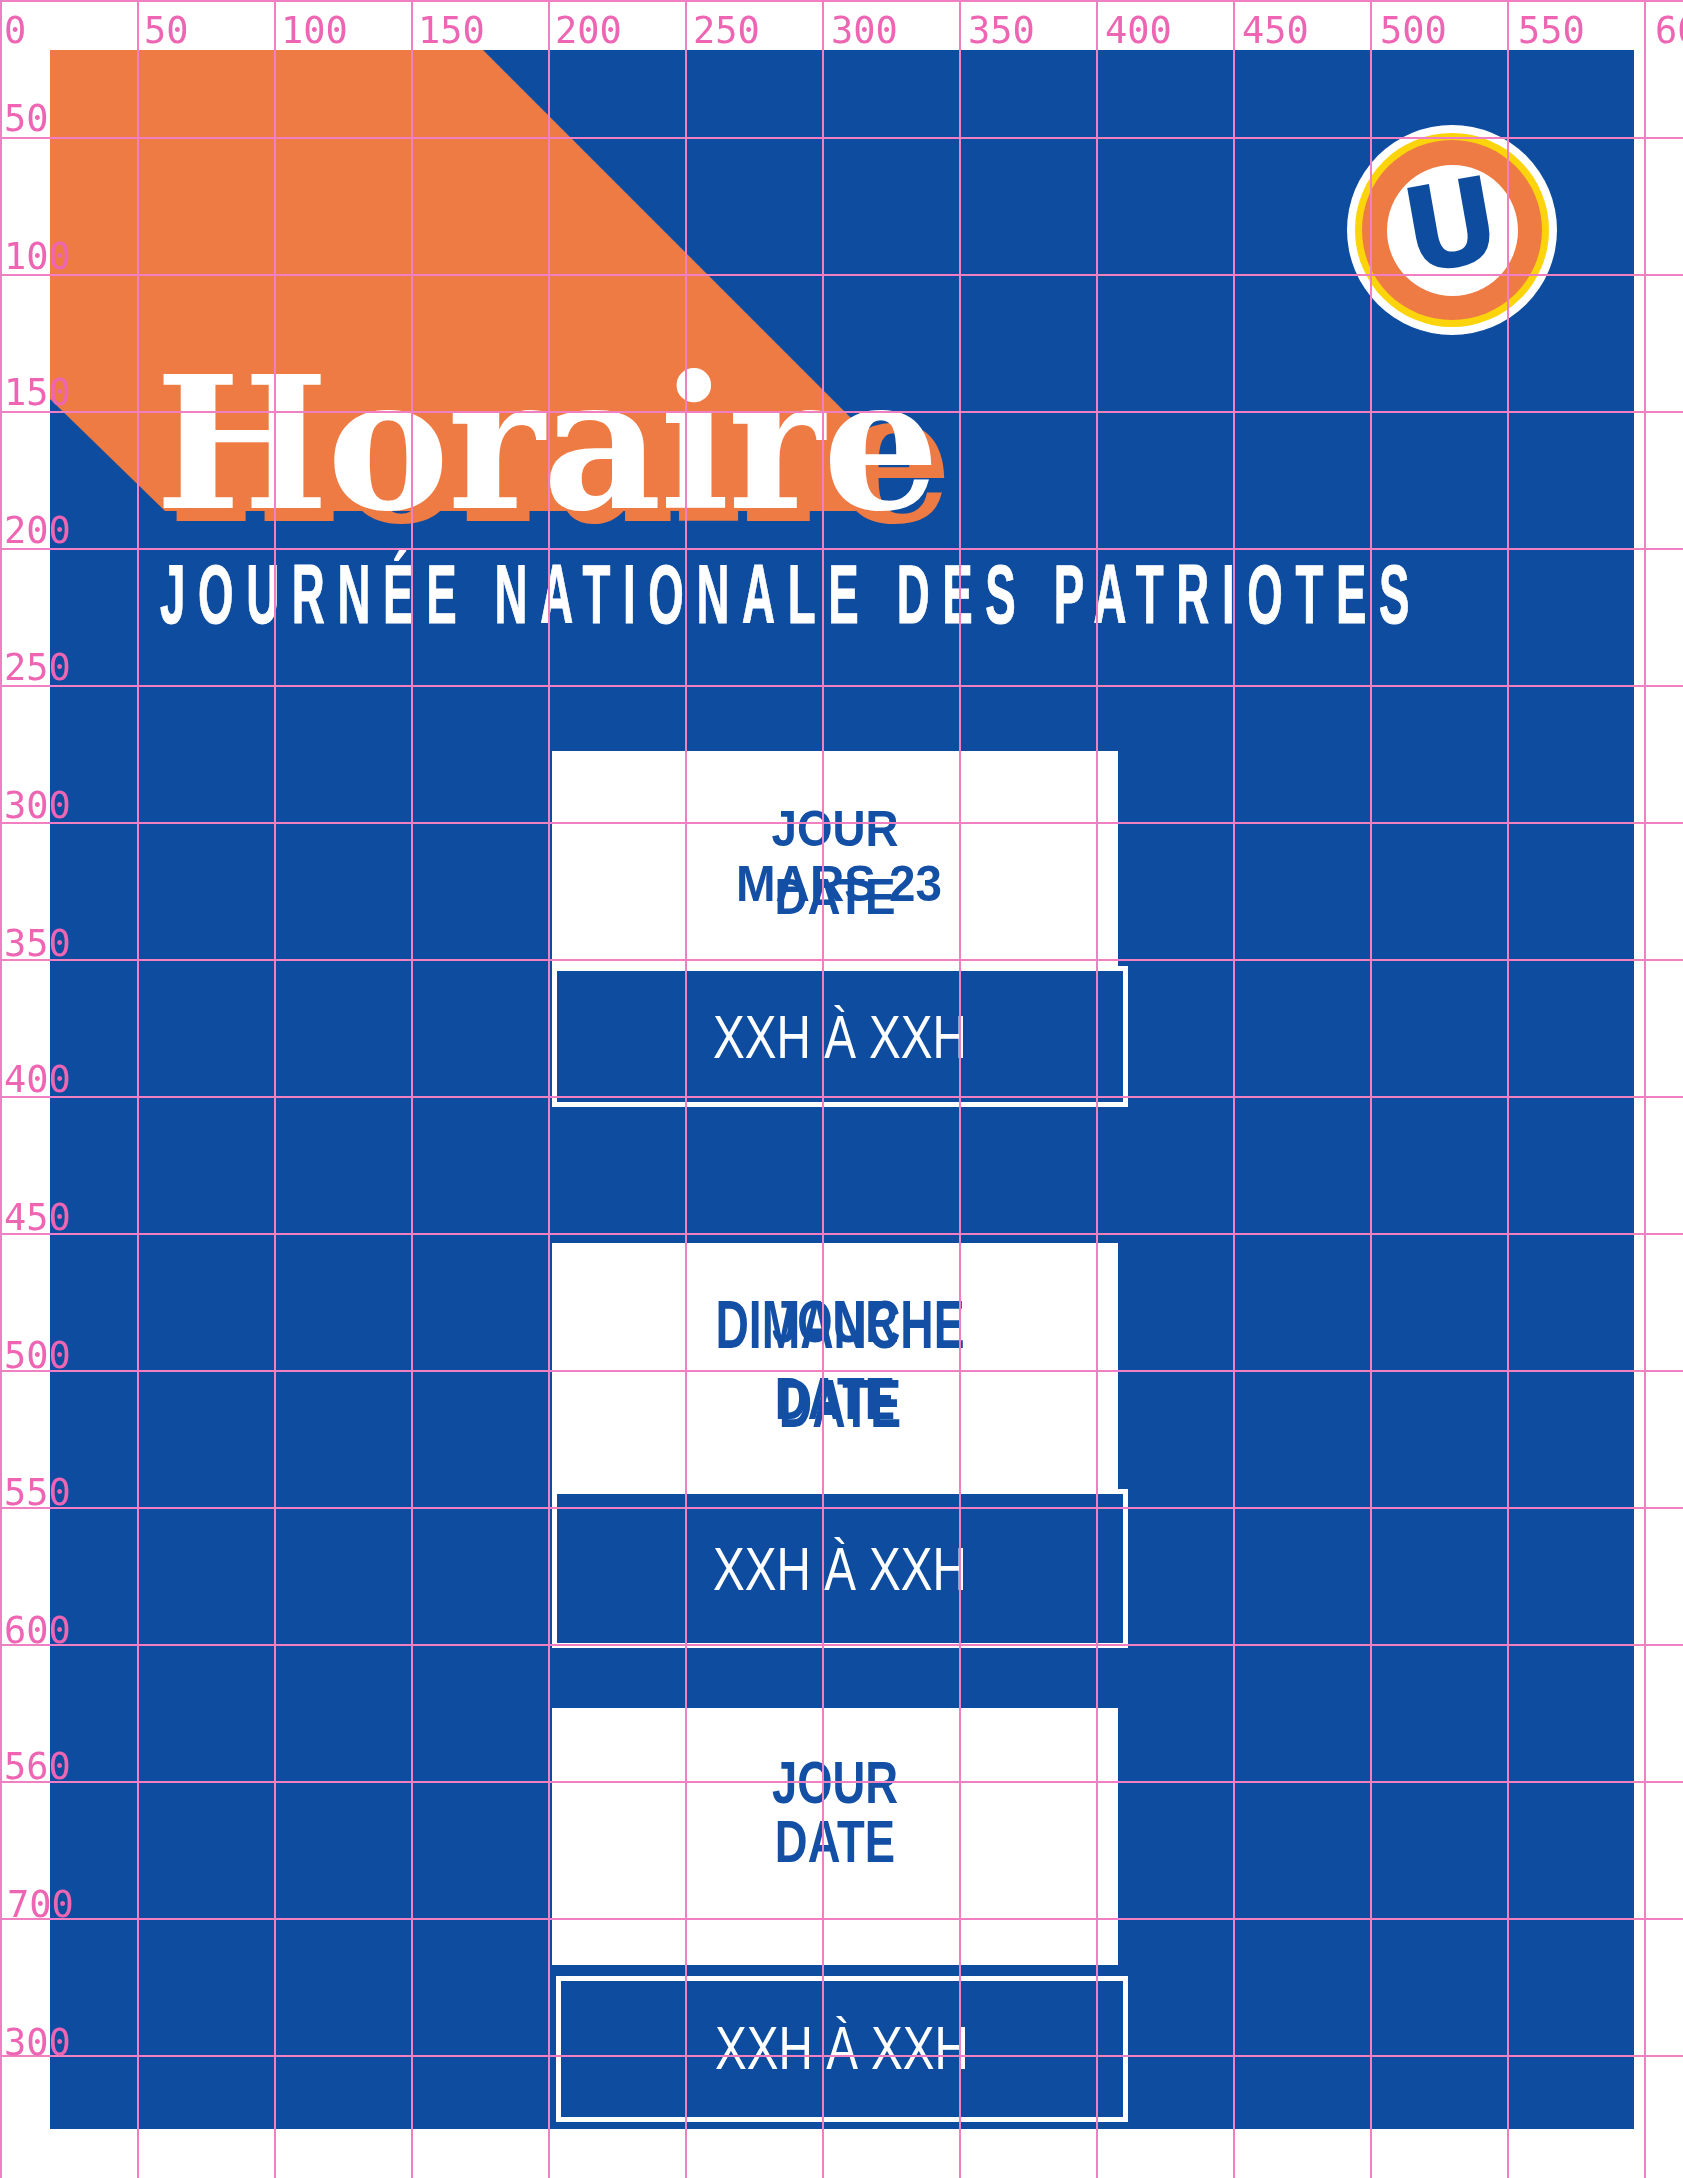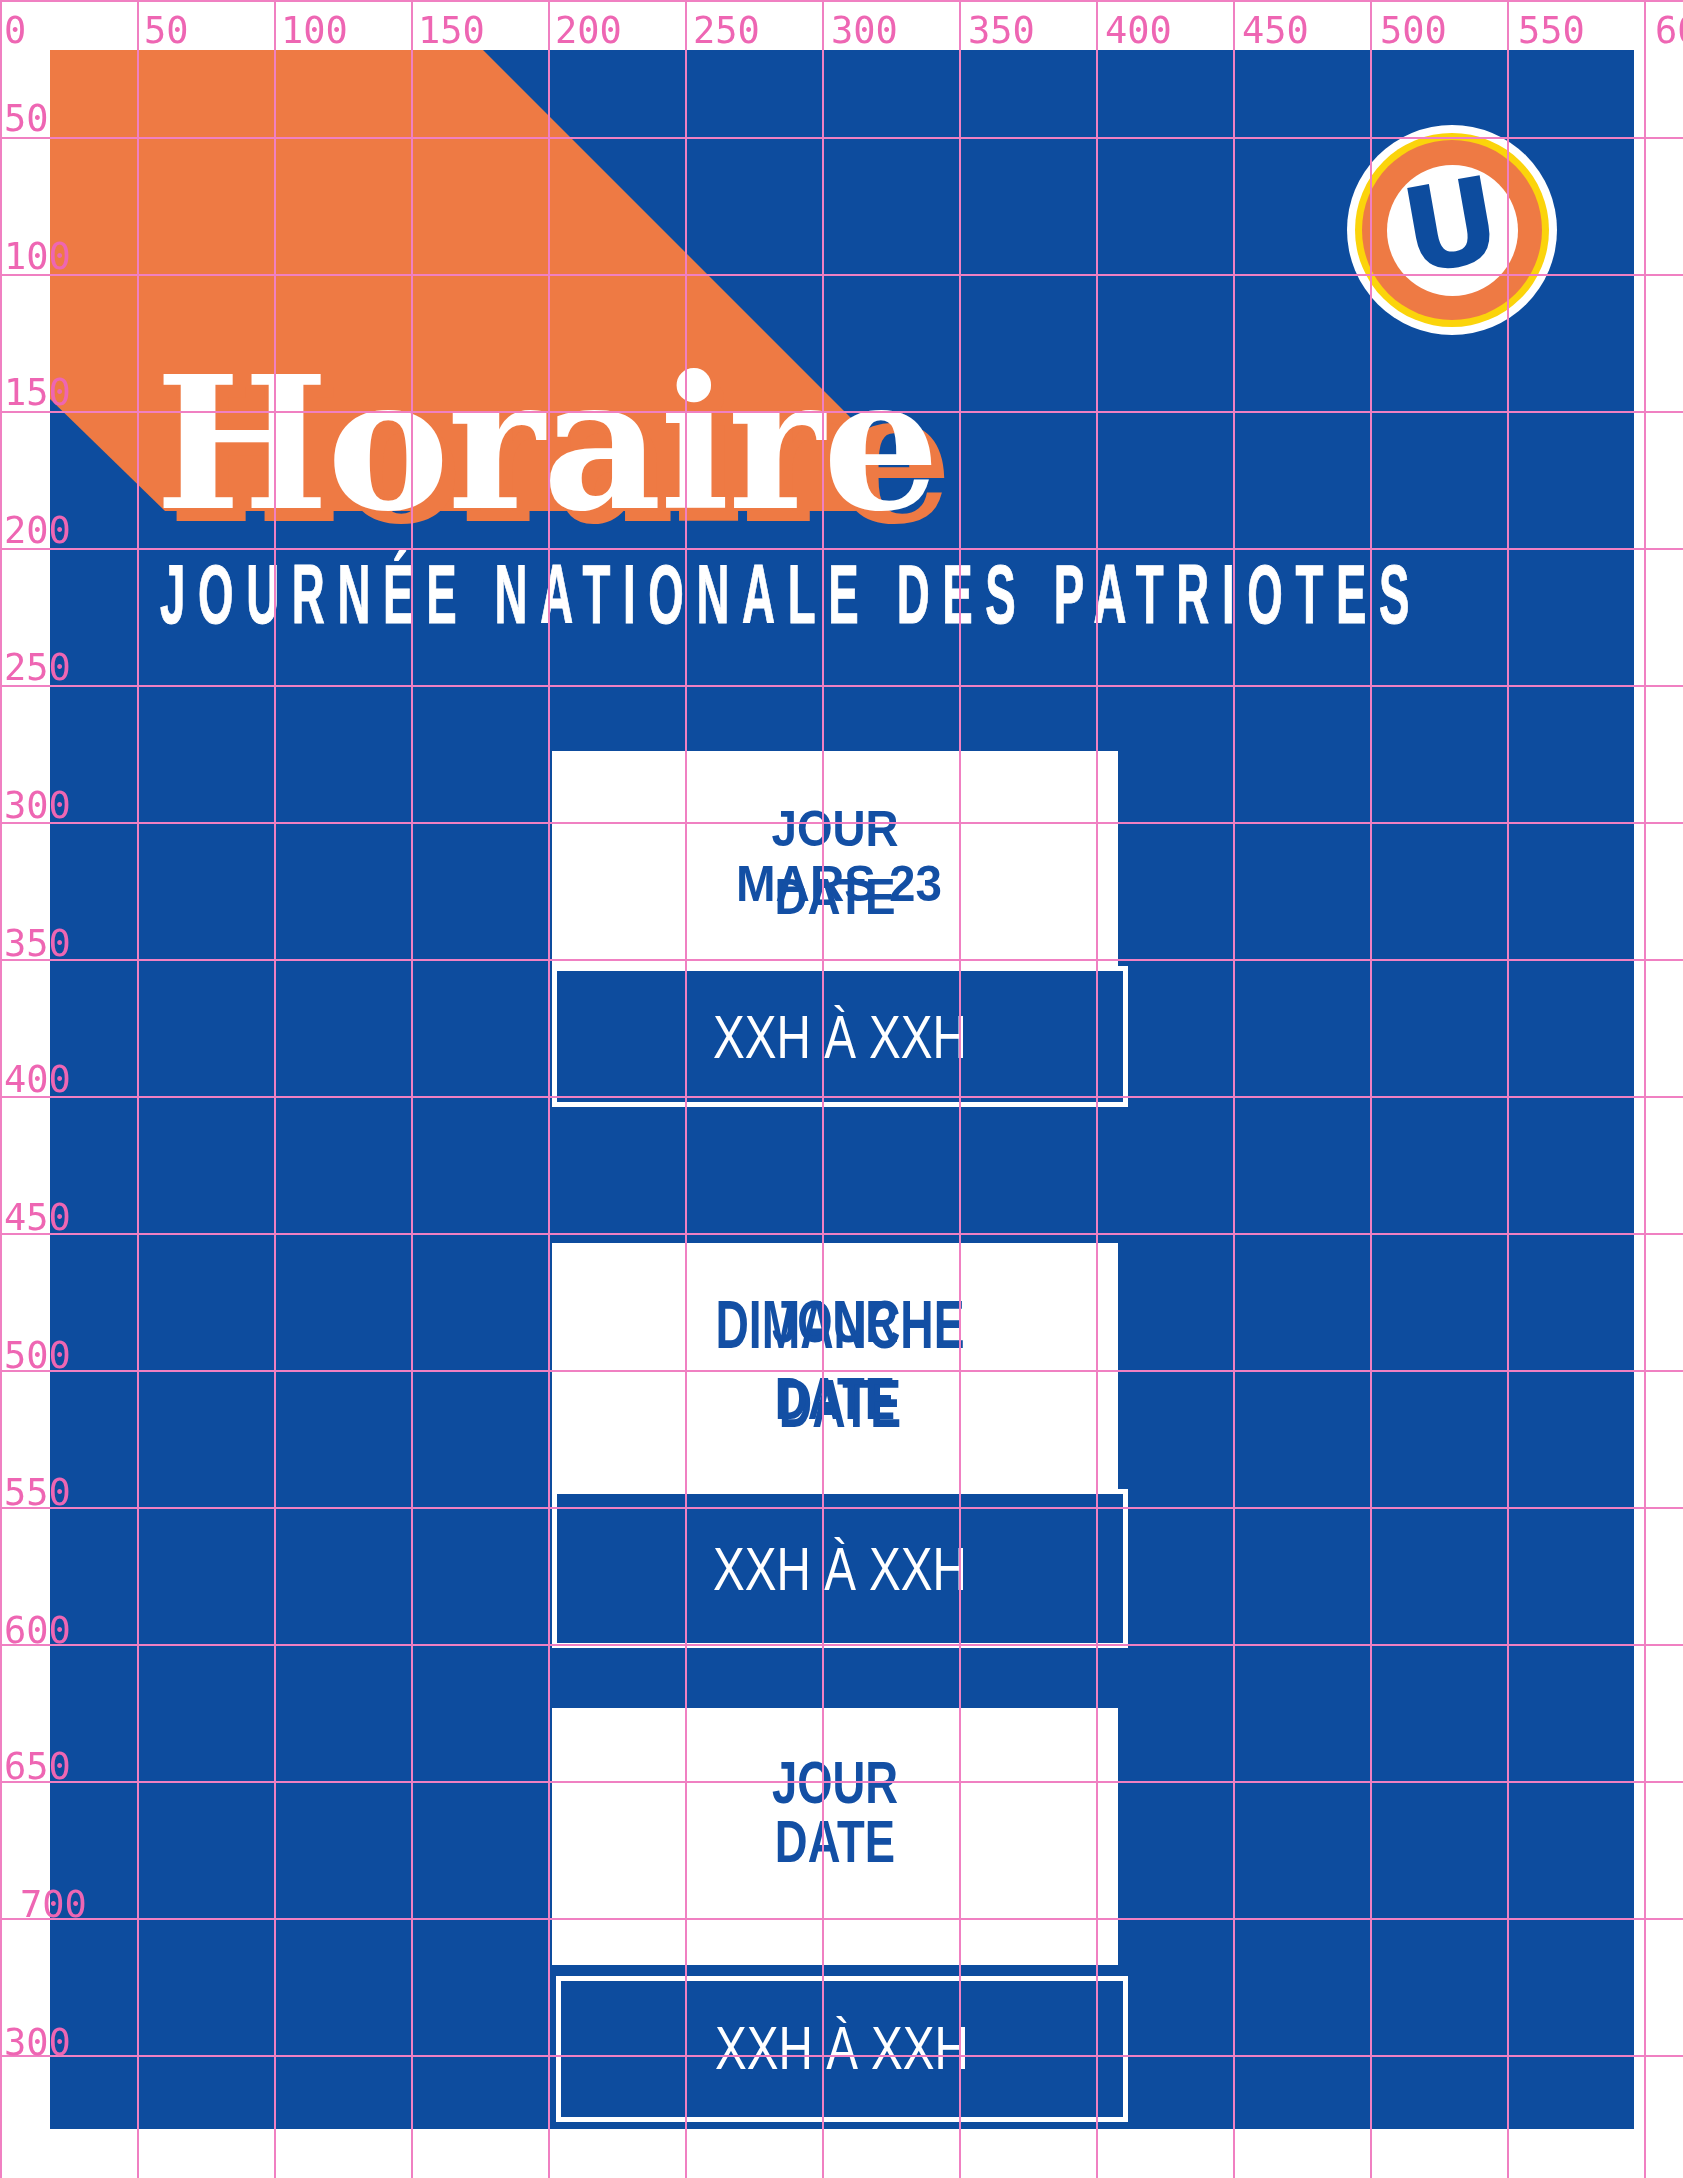--- a/index.html
+++ b/index.html
@@ -150,19 +150,19 @@
     <span class="glabel" style="left:4px;top:374px">150</span>
     <span class="glabel" style="left:4px;top:512px">200</span>
     <span class="glabel" style="left:4px;top:649px">250</span>
     <span class="glabel" style="left:4px;top:787px">300</span>
     <span class="glabel" style="left:4px;top:925px">350</span>
     <span class="glabel" style="left:4px;top:1061px">400</span>
     <span class="glabel" style="left:4px;top:1199px">450</span>
     <span class="glabel" style="left:4px;top:1337px">500</span>
     <span class="glabel" style="left:4px;top:1474px">550</span>
     <span class="glabel" style="left:4px;top:1612px">600</span>
-    <span class="glabel" style="left:4px;top:1748px">650</span>
-    <span class="glabel" style="left:20px;top:1886px">700</span>
+    <span class="glabel" style="left:4px;top:1748px">560</span>
+    <span class="glabel" style="left:7px;top:1886px">700</span>
     <span class="glabel" style="left:4px;top:2024px">300</span>
   </div>
 
 </div>
 
 
 </body></html>

